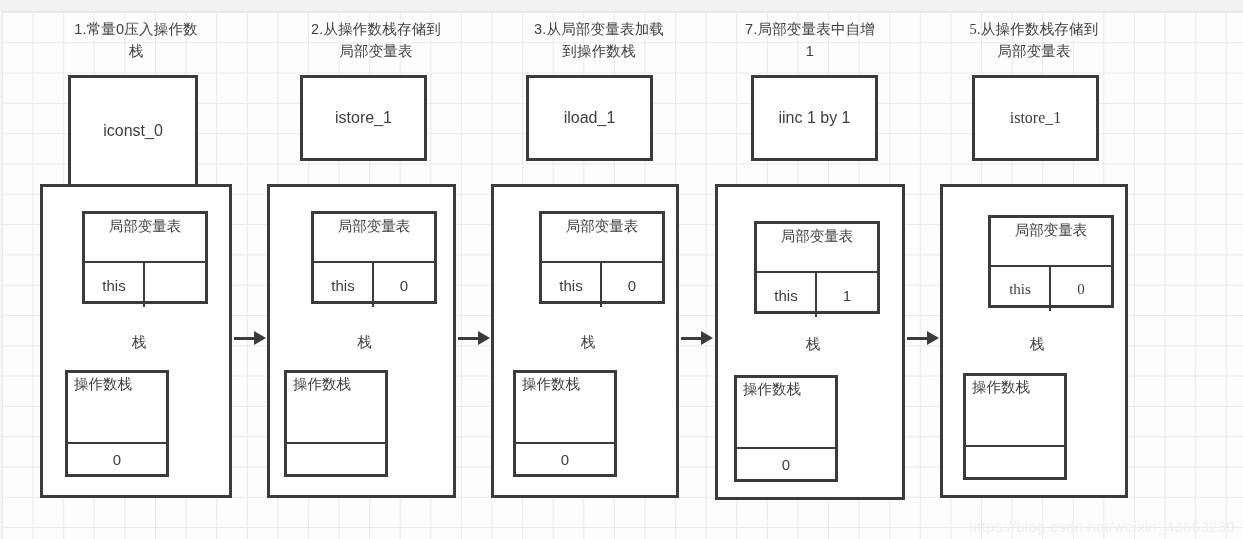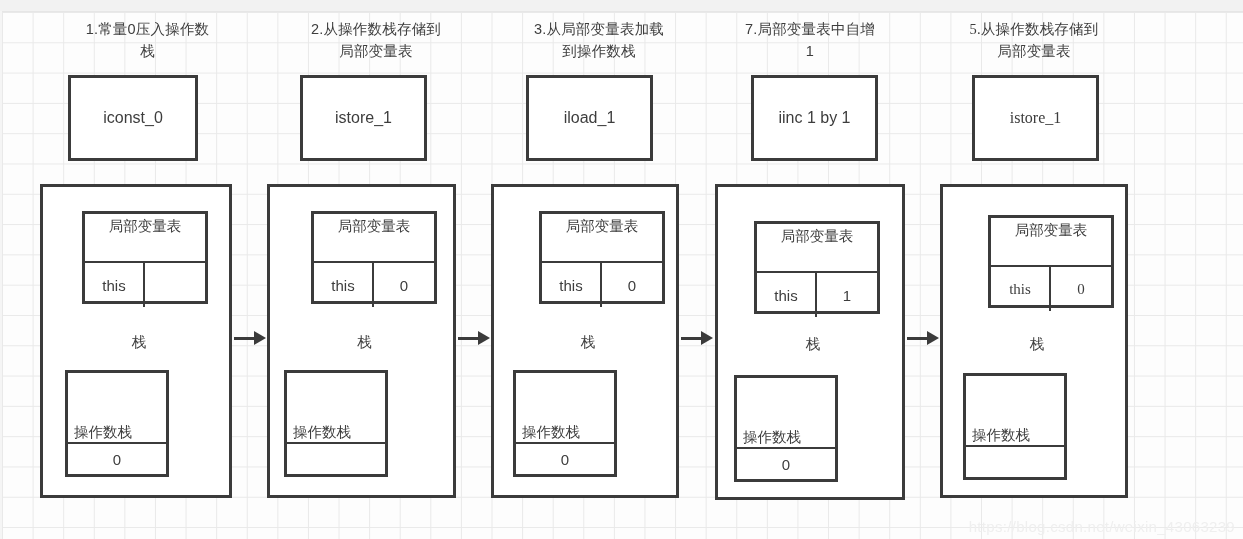--- a/index.html
+++ b/index.html
@@ -131,21 +131,20 @@
     box-sizing: border-box;
     display: flex;
     flex-direction: column;
   }
   .opstack-label {
     flex: 1 1 auto;
     font-size: 14.5px;
     color: #3d3d3d;
     padding: 2px 0 0 6px;
     box-sizing: border-box;
-    margin-top: 48px;
   }
   .opstack-slot {
     height: 32px;
     border-top: 2px solid #3b3b3b;
     box-sizing: border-box;
     display: flex;
     align-items: center;
     justify-content: center;
     font-size: 15px;
     color: #3d3d3d;
@@ -183,24 +182,24 @@
   }
 </style>
 </head>
 <body>
 
 <div id="canvas">
 
   <div id="top-strip"></div>
   <div id="left-margin"></div>
 
-  <div class="step" style="left:40px; width:192px;padding-left:23px;">
+  <div class="step" style="left:40px; width:192px;">
     <div class="step-title">1.常量0压入操作数
 栈</div>
-    <div class="instr-box" style="left:28px; top:75px; width:130px; height:86px;">
+    <div class="instr-box" style="left:28px; top:75px; width:130px; height:112px;">
       <span>iconst_0</span>
     </div>
     <div class="frame-panel" style="left:0px; top:184px; width:192px; height:314px;">
       <div class="lvt" style="left:39px; top:24px; width:126px; height:93px;">
         <div class="lvt-header">局部变量表</div>
         <div class="lvt-row">
           <div class="lvt-cell first">this</div>
           <div class="lvt-cell"></div>
         </div>
       </div>

